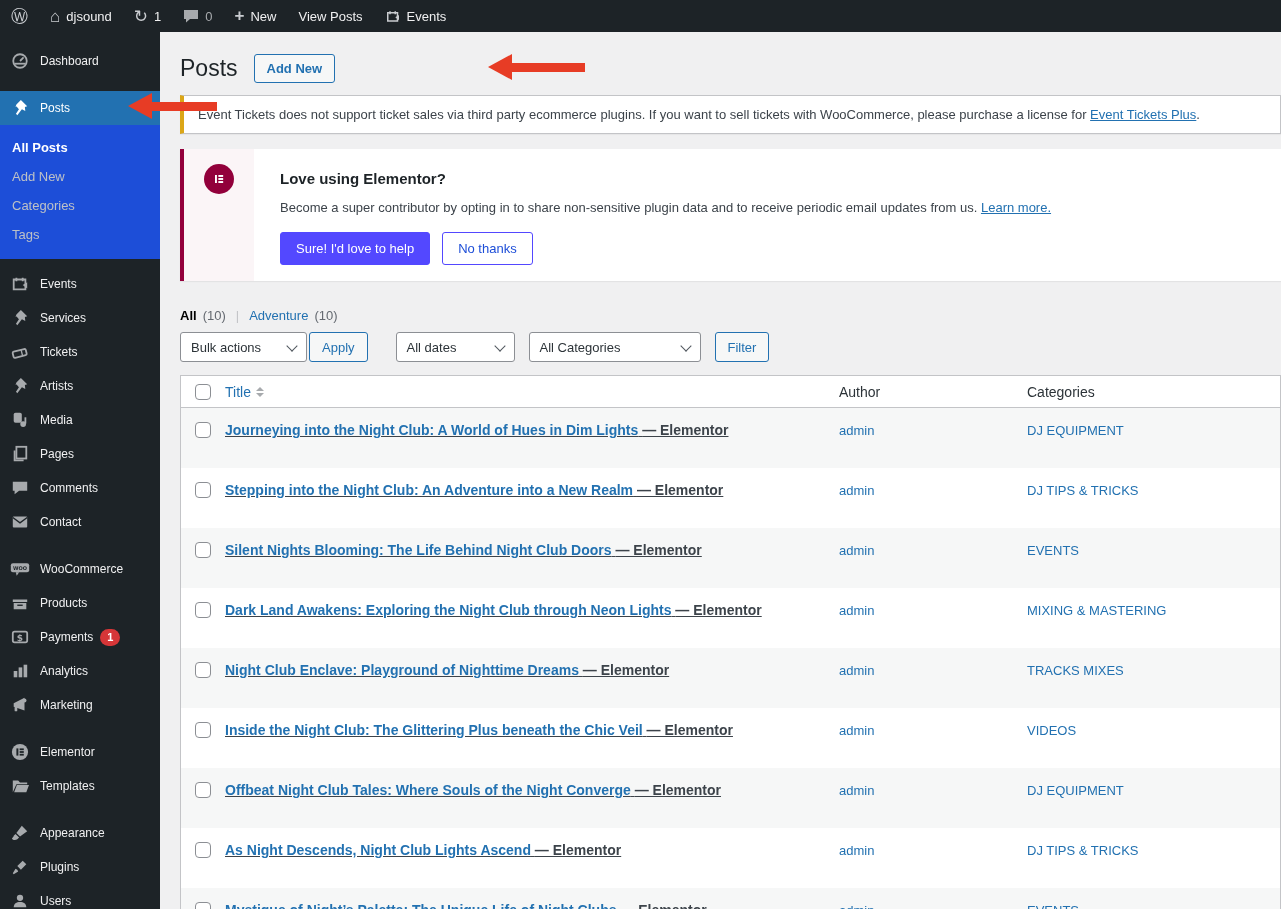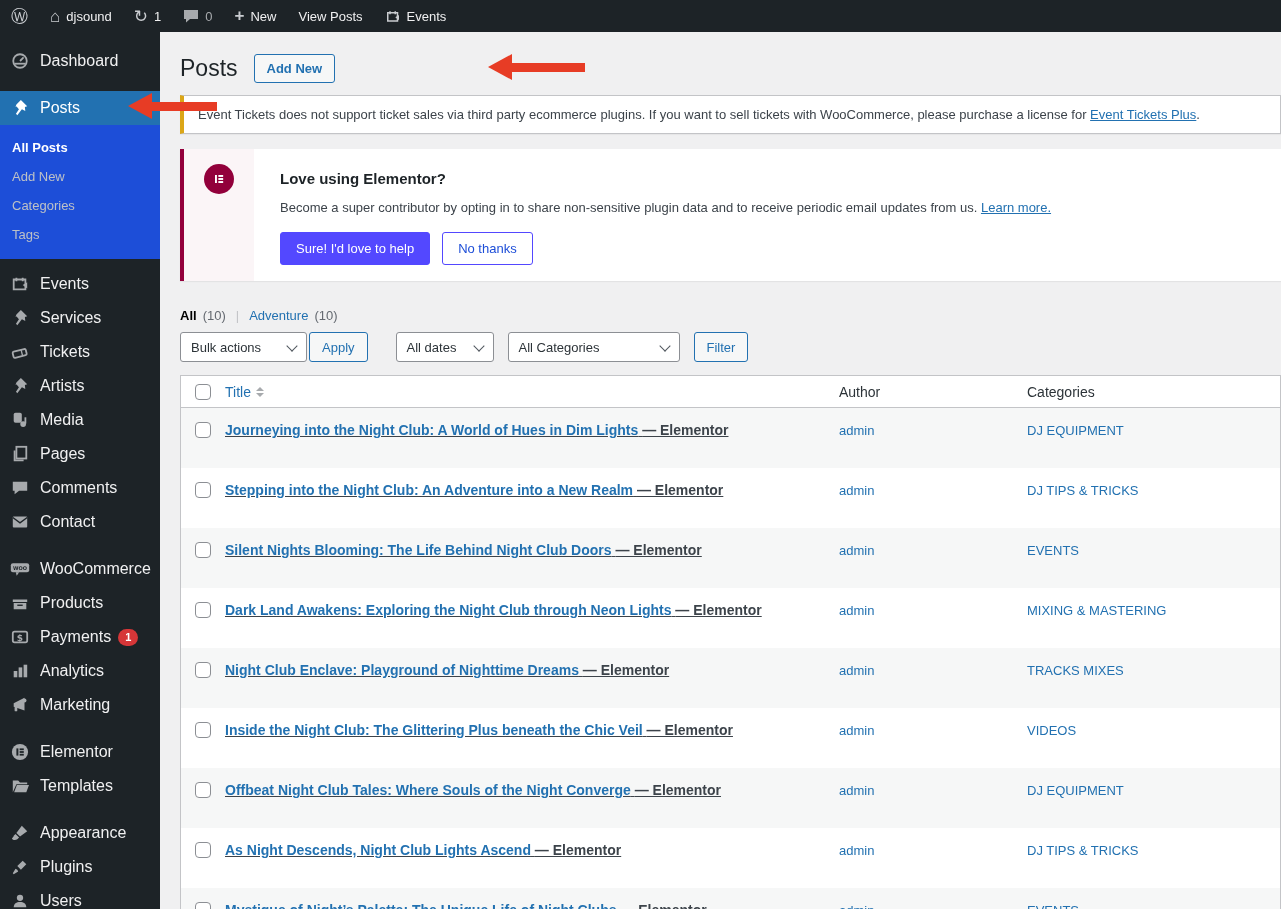--- a/index.html
+++ b/index.html
@@ -14,21 +14,21 @@
   .ab-item{display:flex;align-items:center;gap:6px;padding:0 11px;height:32px;font-size:13px;cursor:pointer;}
   .ab-glyph{font-size:17px;line-height:1;color:#c9ccd0;}
   .ab-count{color:#f0f0f1;}
   .ab-count.muted{color:#a7aaad;}
   .ab-plus{font-size:17px;font-weight:bold;color:#c9ccd0;}
   svg.abicon{display:block;}
   
   .sidebar{position:absolute;top:32px;left:0;bottom:0;width:160px;background:#1d2327;z-index:30;}
   .mi{display:flex;align-items:center;height:34px;padding-left:10px;color:#f0f0f1;cursor:pointer;}
   .mi .mic{width:20px;height:20px;margin-right:10px;color:#a7aaad;display:flex;align-items:center;justify-content:center;flex:none;}
-  .mi .mil{font-size:16px;white-space:nowrap;}
+  .mi .mil{font-size:12px;white-space:nowrap;}
   .mi.active{background:#2271b1;color:#fff;}
   .mi.active .mic{color:#fff;}
   .mi.gap{margin-top:13px;}
   .submenu{background:#1d4ed8;padding:8px 0 10px;}
   .smi{padding:7px 12px;font-size:13px;color:#bdc1c6;cursor:pointer;}
   .smi.current{color:#fff;font-weight:bold;}
   .badge{background:#d63638;color:#fff;border-radius:9px;font-size:11px;line-height:1;
     padding:3px 7px;margin-left:7px;font-weight:bold;}
   
   .main{position:absolute;top:32px;left:160px;right:0;bottom:0;background:#f0f0f1;overflow:hidden;}
@@ -61,21 +61,21 @@
   .views .cnt{color:#646970;}
   .views .sep{color:#c3c4c7;margin:0 4px;}
   .views .pub{color:#2271b1;cursor:pointer;}
   .controls{margin-top:9px;display:flex;align-items:center;}
   .select{background:#fff;border:1px solid #8c8f94;border-radius:3px;height:30px;
     display:flex;align-items:center;justify-content:space-between;padding:0 10px;font-size:13px;
     color:#2c3338;cursor:pointer;box-sizing:border-box;}
   .select .chev{width:7px;height:7px;border-right:1.6px solid #50575e;border-bottom:1.6px solid #50575e;
     transform:rotate(45deg);margin:-3px 0 0 18px;flex:none;}
   .sel-bulk{width:127px;}
-  .sel-dates{width:98px;margin-left:28px;}
+  .sel-dates{width:119px;margin-left:28px;}
   .sel-cats{width:172px;margin-left:14px;}
   .btn-outline{background:#f6f7f7;border:1px solid #2271b1;color:#2271b1;border-radius:3px;
     height:30px;padding:0 12px;font-size:13px;cursor:pointer;margin-left:2px;box-sizing:border-box;}
   .btn-filter{margin-left:14px;}
   
   .posts-table{margin-top:13px;background:#fff;border:1px solid #c3c4c7;border-bottom:none;}
   .trow{display:flex;align-items:flex-start;}
   .thead{height:31px;align-items:center;border-bottom:1px solid #c3c4c7;background:#fff;}
   .col-cb{width:44px;display:flex;justify-content:center;padding-top:0;flex:none;}
   .cb{appearance:none;-webkit-appearance:none;width:16px;height:16px;border:1px solid #8c8f94;

